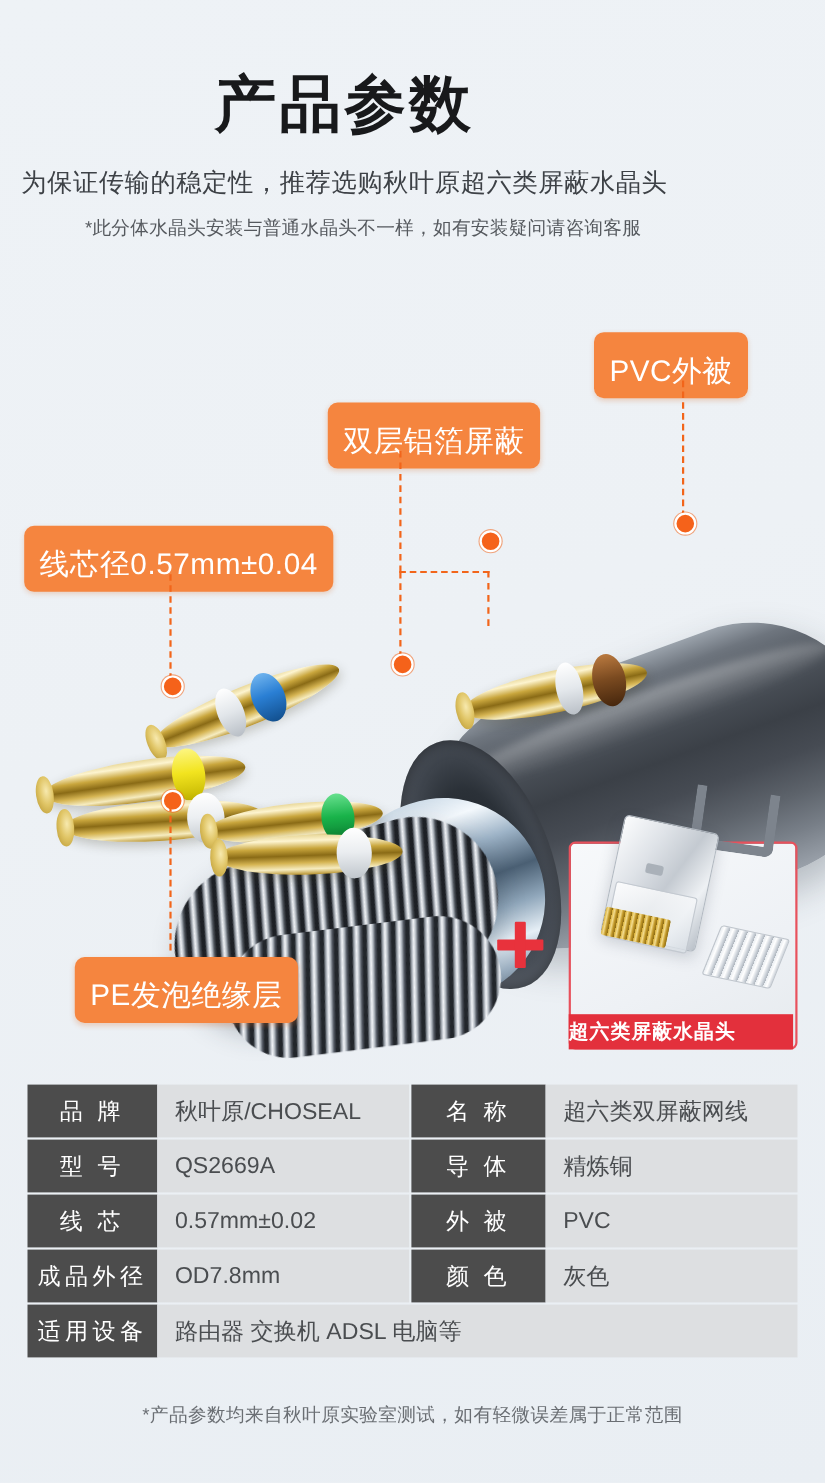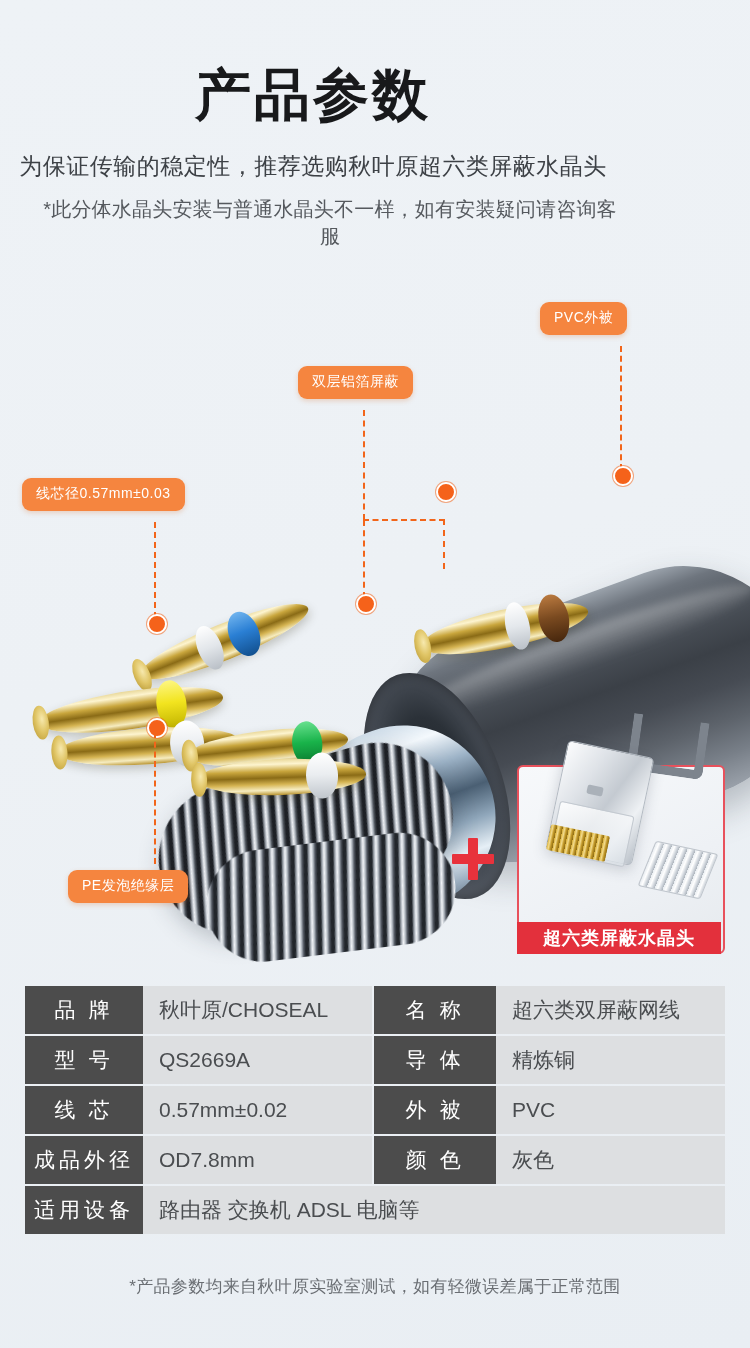--- a/index.html
+++ b/index.html
@@ -40,21 +40,21 @@
     line-height: 1.05;
   }
   .subtitle {
     margin-top: 26px;
     font-size: 23px;
     color: #3d4146;
     letter-spacing: 0.5px;
   }
   .subnote {
     margin-top: 14px;
-    font-size: 20px;
+    font-size: 17px;
     color: #55595e;
     letter-spacing: 0.2px;
     margin-left: 34px;
   }
 
   
   .stage {
     position: absolute;
     left: 0;
     top: 270px;
@@ -223,23 +223,23 @@
     width: 30px;
     border-radius: 50% / 50%;
   }
 
   
   .badge {
     position: absolute;
     background: #f5853f;
     color: #ffffff;
     border-radius: 9px;
-    font-size: 14px;
+    font-size: 27px;
     line-height: 1;
-    padding: 8px 14px 11px 14px;
+    padding: 22px 14px 11px 14px;
     white-space: nowrap;
     letter-spacing: 0.5px;
     box-shadow: 0 2px 5px rgba(214,108,38,0.25);
   }
   .lead {
     position: absolute;
     border-left: 2px dashed #f2651a;
   }
   .lead-h {
     position: absolute;
@@ -288,21 +288,20 @@
     top: 922px;
     width: 204px;
     height: 32px;
     background: #e3303c;
     color: #fff;
     font-size: 18px;
     font-weight: bold;
     letter-spacing: 1px;
     display: flex;
     align-items: center;
-    justify-content: center;
   }
   
   .plug-body {
     position: absolute;
     left: 556px;
     top: 748px;
     width: 86px;
     height: 108px;
     transform: rotate(12deg);
     border-radius: 5px;
@@ -484,21 +483,21 @@
       <span>双层铝箔屏蔽</span>
     </div>
     <div class="lead" style="left:363px; top:140px; height:110px;"></div>
     <div class="lead-h" style="left:363px; top:249px; width:82px;"></div>
     <div class="lead" style="left:443px; top:249px; height:50px;"></div>
     <div class="dot" style="left:436px; top:212px;"></div>
     <div class="lead" style="left:363px; top:250px; height:78px;"></div>
     <div class="dot" style="left:356px; top:324px;"></div>
 
     <div class="badge" style="left:22px; top:208px;">
-      <span>线芯径0.57mm±0.03</span>
+      <span>线芯径0.57mm±0.04</span>
     </div>
     <div class="lead" style="left:154px; top:252px; height:96px;"></div>
     <div class="dot" style="left:147px; top:344px;"></div>
 
     <div class="dot" style="left:147px; top:448px;"></div>
     <div class="lead" style="left:154px; top:462px; height:132px;"></div>
     <div class="badge" style="left:68px; top:600px;">
       <span>PE发泡绝缘层</span>
     </div>
 

